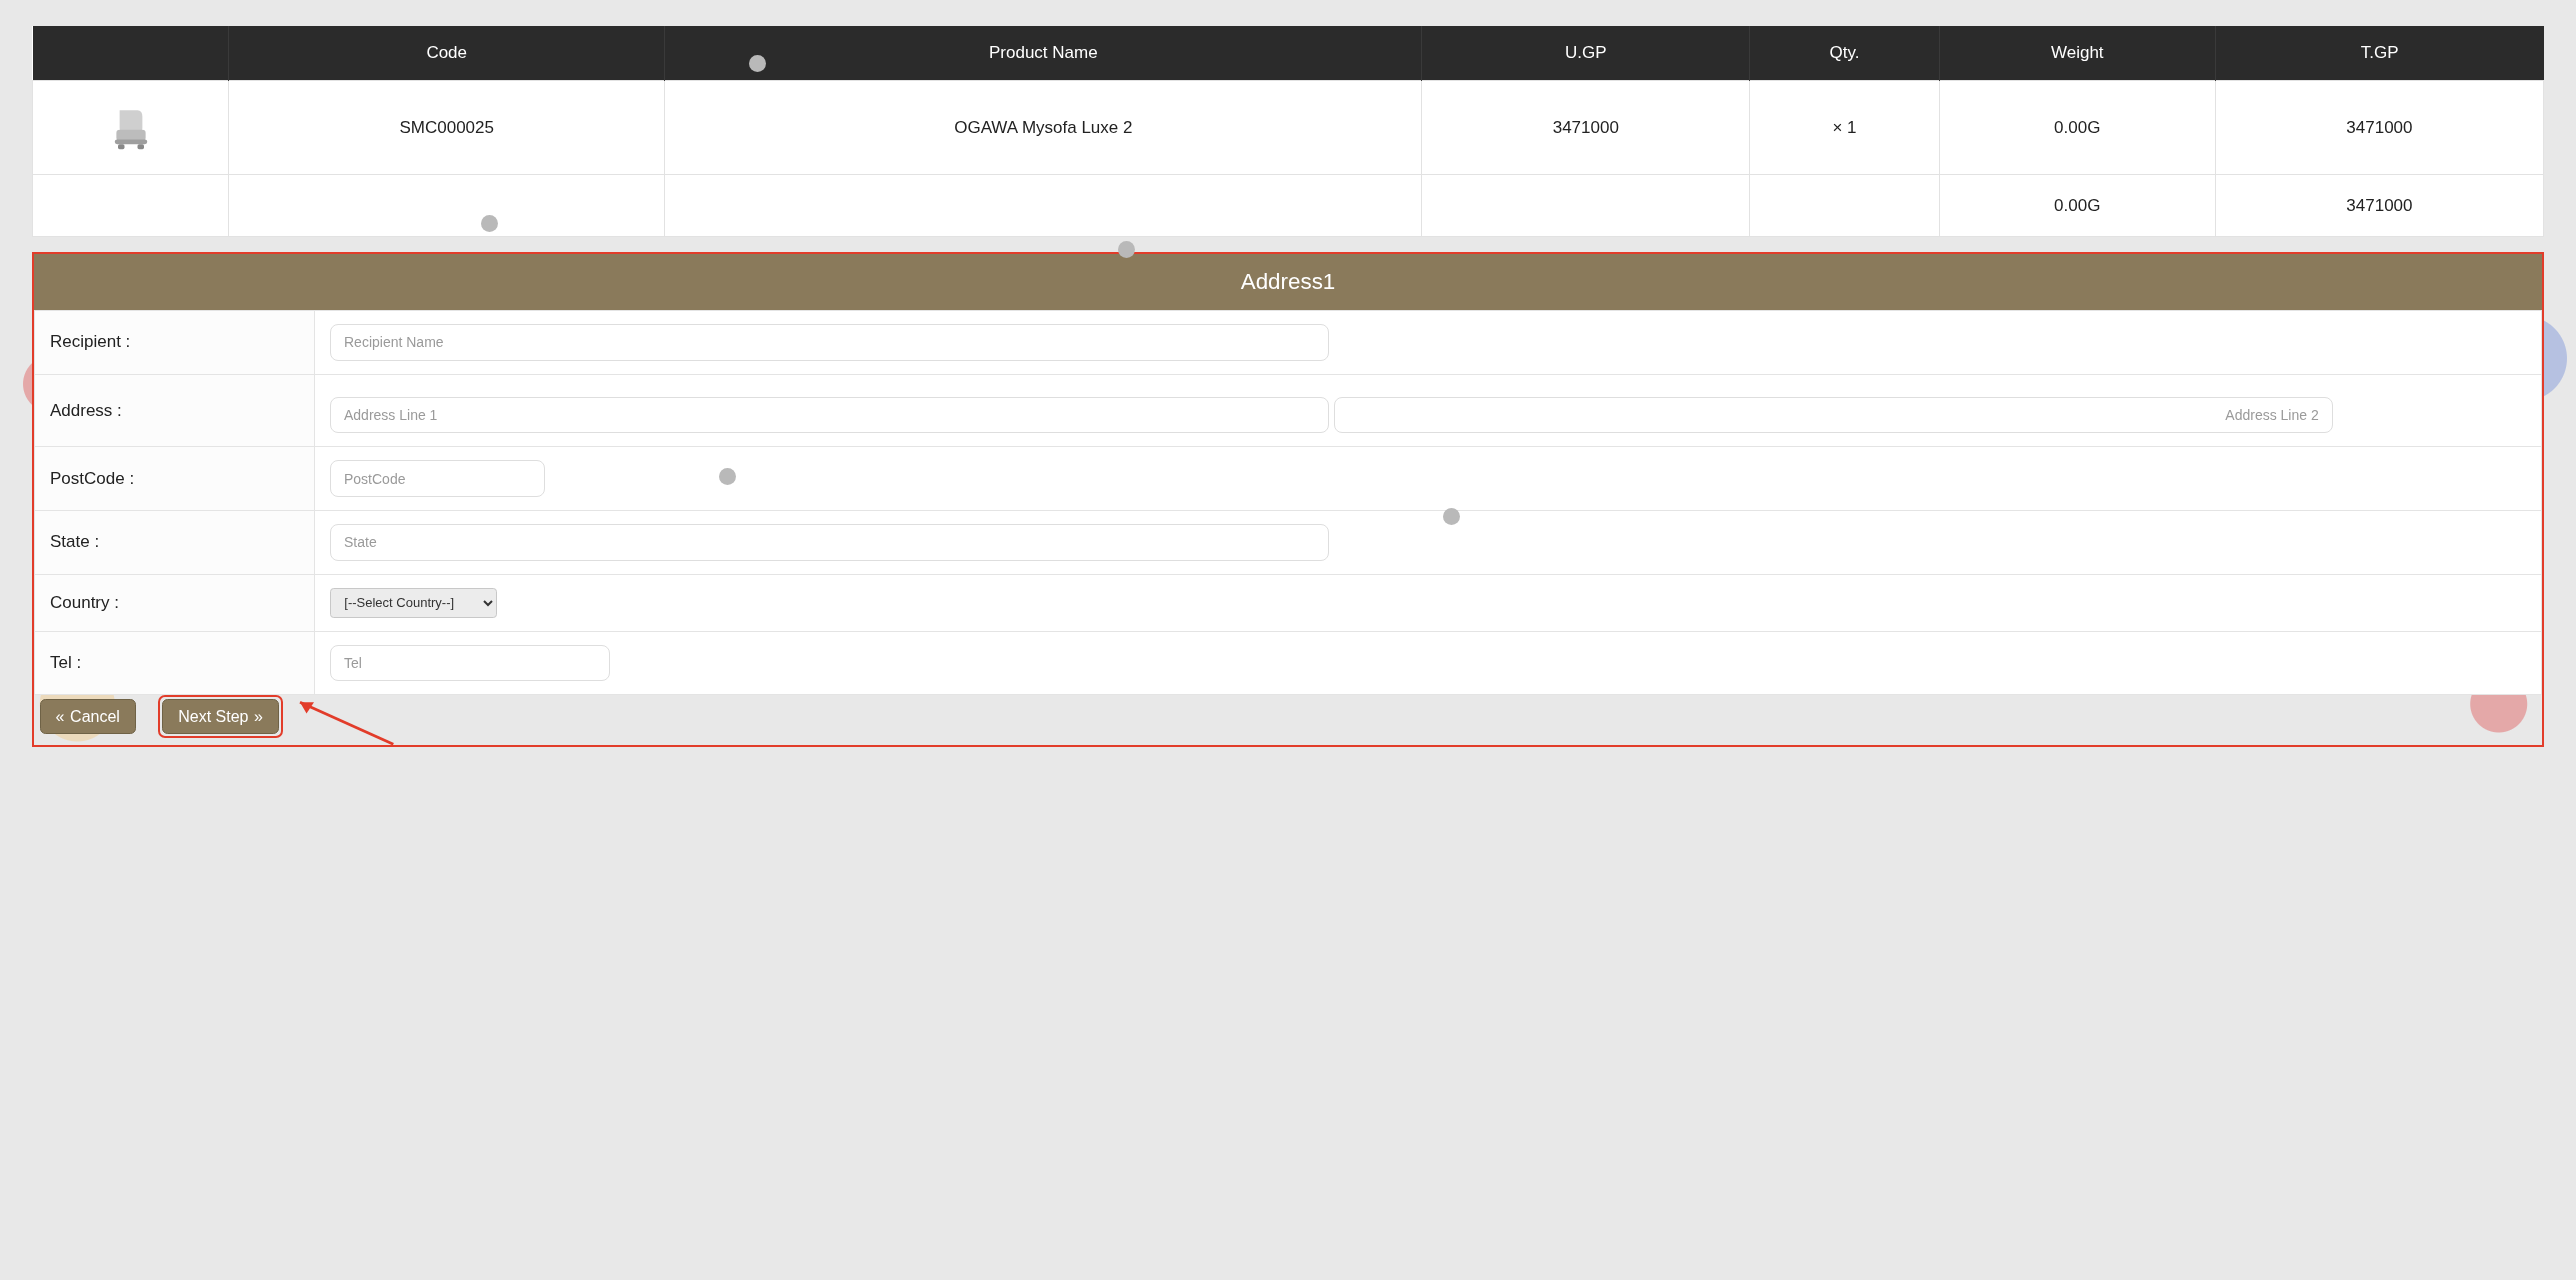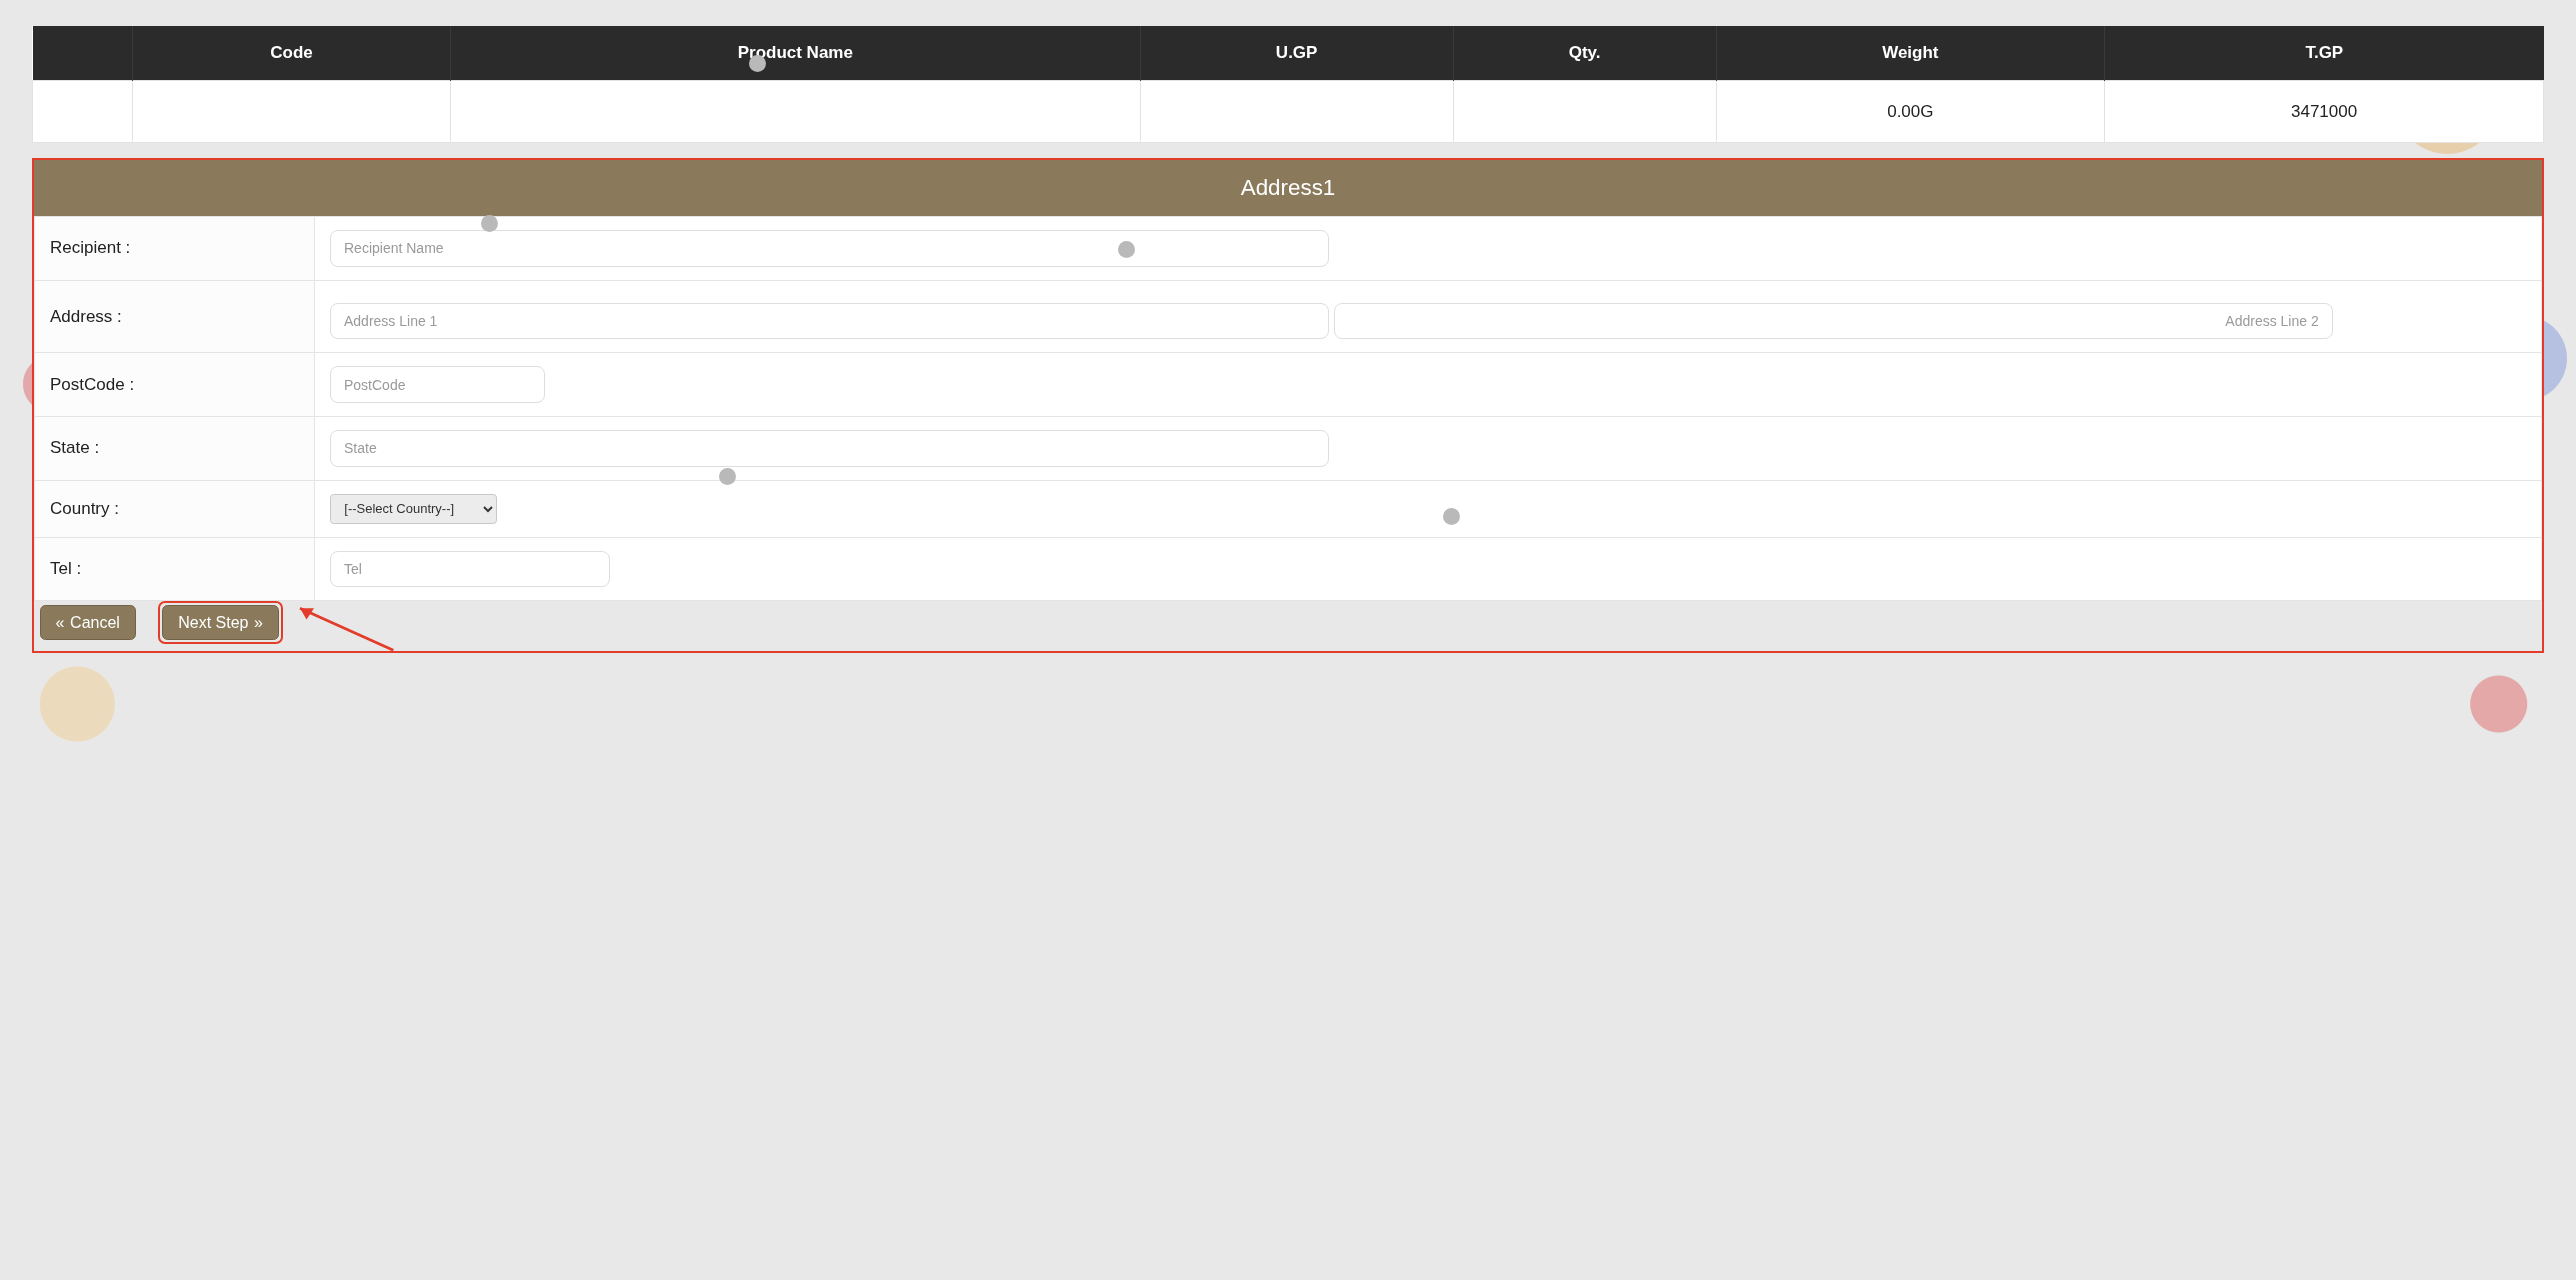--- a/index.html
+++ b/index.html
@@ -34,21 +34,21 @@
   
   table.products {
     width: 100%;
     border-collapse: collapse;
     background: #fff;
     font-size: 17px;
   }
   table.products thead th {
     background: #2b2b2b;
     color: #fff;
-    font-weight: 700;
+    font-weight: 400;
     padding: 17px 9.3px;
     text-align: center;
     border-right: 0.9px solid #3a3a3a;
   }
   table.products thead th:last-child { border-right: none; }
   table.products td {
     border: 0.9px solid #e2e2e2;
     padding: 20.5px 9.3px;
     text-align: center;
     vertical-align: middle;
@@ -189,20 +189,39 @@
         <th></th>
         <th>Code</th>
         <th>Product Name</th>
         <th>U.GP</th>
         <th>Qty.</th>
         <th>Weight</th>
         <th>T.GP</th>
       </tr>
     </thead>
     <tbody>
+      <tr>
+        <td class="imgcell">
+          <div class="chair-icon">
+            <svg viewBox="0 0 64 64">
+              <path fill="#cfcfcf" d="M18 10 L40 10 Q46 10 46 18 L46 32 Q46 36 42 36 L22 36 Q18 36 18 32 Z"></path>
+              <rect x="14" y="34" width="36" height="14" rx="4" fill="#bcbcbc"></rect>
+              <rect x="12" y="46" width="40" height="6" rx="3" fill="#9e9e9e"></rect>
+              <rect x="16" y="52" width="8" height="6" rx="2" fill="#888"></rect>
+              <rect x="40" y="52" width="8" height="6" rx="2" fill="#888"></rect>
+            </svg>
+          </div>
+        </td>
+        <td>SMC000025</td>
+        <td>OGAWA Mysofa Luxe 2</td>
+        <td>3471000</td>
+        <td>× 1</td>
+        <td>0.00G</td>
+        <td>3471000</td>
+      </tr>
       <tr>
         <td></td>
           <td></td>
           <td></td>
           <td></td>
           <td></td>
         <td>0.00G</td>
         <td>3471000</td>
       </tr>
     </tbody>

